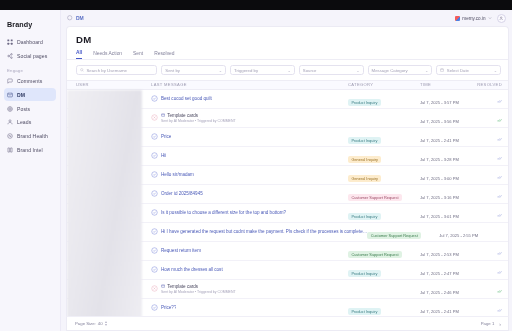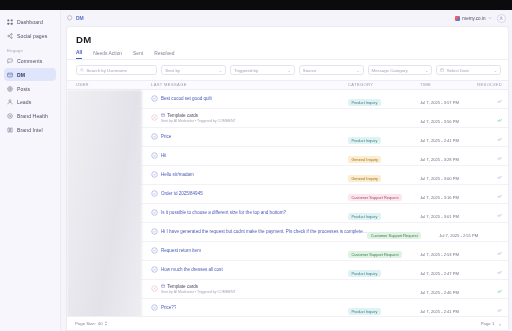--- a/index.html
+++ b/index.html
@@ -158,20 +158,21 @@
   .arrow { font-size:5px; color:#8d8aa2; }
 </style>
 </head>
 <body>
 
 <div class="app">
 
   <div class="topbar"></div>
 
   <div class="sidebar">
+    <div class="brand">Brandy</div>
 
     <div class="nav-item">
       <svg class="nav-ico" viewBox="0 0 16 16" fill="currentColor">
         <rect x="1" y="1" width="5" height="5" rx="1"></rect>
           <rect x="10" y="1" width="5" height="5" rx="1"></rect>
         <rect x="1" y="10" width="5" height="5" rx="1"></rect>
           <rect x="10" y="10" width="5" height="5" rx="1"></rect>
       </svg>
       <span class="label">Dashboard</span>
     </div>

